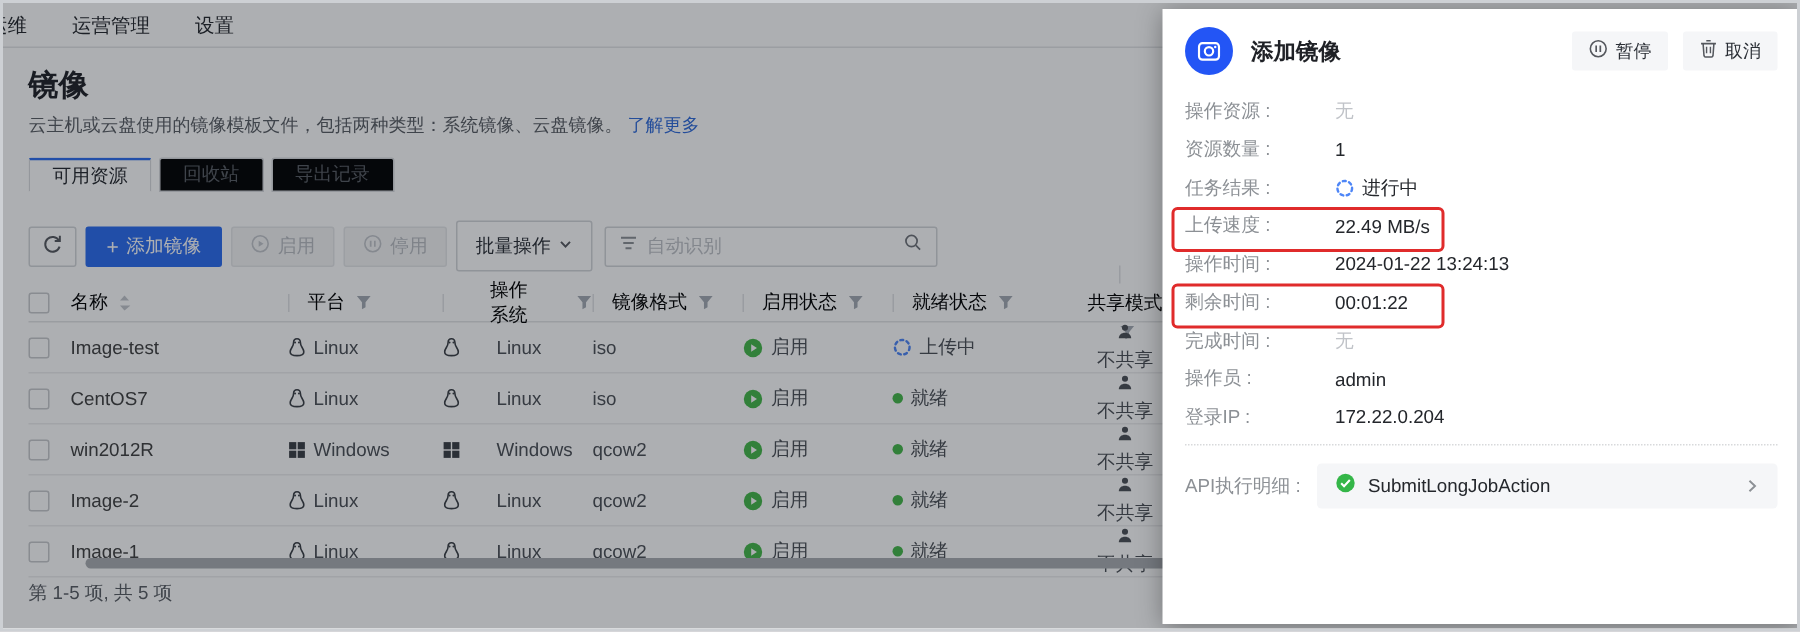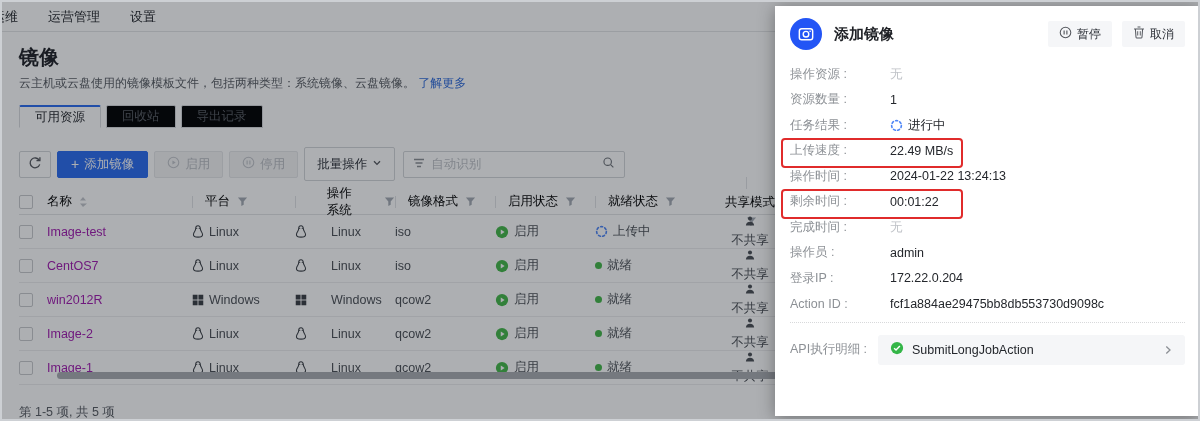--- a/index.html
+++ b/index.html
@@ -34,25 +34,25 @@
 
   .table{ margin:8px 17px 0; font-size:12.5px; }
   .thead{ display:flex; align-items:center; height:26px; border-bottom:1px solid #e3e4e6; color:#000000; }
   .cell{ display:flex; align-items:center; gap:5px; }
   .c-check{ width:28px; } .c-name{ width:145px; } .c-plat{ width:103px; } .c-os{ width:100px;gap:24px; }
   .c-fmt{ width:100px; } .c-en{ width:100px; } .c-ready{ width:100px; } .c-share{ width:110px;flex-direction:column; }
   .hdiv{ width:1px; height:12px; background:#e1e2e5; margin-right:7px; }
   .hicon{ display:inline-flex; margin-left:2px; cursor:pointer; }
   .checkbox{ width:14px; height:14px; border:1px solid #c8cacd; border-radius:2px; background:#fff; cursor:pointer; }
   .trow{ display:flex; align-items:center; height:34px; border-bottom:1px solid #ededee; color:#4b4f55; }
-  .rowlink{ color:#a21caf; text-decoration:none; cursor:pointer; }
+  .rowlink{ color:#404040; text-decoration:none; cursor:pointer; }
   .picon,.ricon{ display:inline-flex; align-items:center; }
   .gdot{ width:7px; height:7px; border-radius:50%; background:#45b849; display:inline-block; }
   .hscroll{ position:absolute; left:55px; right:10px; top:370px; height:7px; border-radius:4px; background:#aaadb2; cursor:grab; }
-  .page-footer{ position:absolute; left:17px; top:402px; font-size:12.5px; color:#595d63; }
+  .page-footer{ position:absolute; left:17px; top:385px; font-size:12.5px; color:#595d63; }
 
   .overlay{ position:absolute; inset:0; background:rgba(14,20,28,.34); z-index:5; }
 
   
   .panel{ position:absolute; z-index:10; left:773px; top:4px; width:424px; height:410px; background:#fff; box-shadow:0 2px 16px rgba(0,0,0,.35); }
   .panel-head{ display:flex; align-items:center; padding:12px 14px 0 15px; }
   .plogo{ width:32px; height:32px; border-radius:50%; background:#2355f5; display:flex; align-items:center; justify-content:center; margin-right:12px; flex:none; }
   .ptitle{ font-size:15px; font-weight:600; color:#1f2126; flex:1; }
   .pbtn{ height:26px; padding:0 11px; margin-left:10px; background:#f5f6f8; border:none; border-radius:2px; font-size:12px; color:#2b2f36; display:inline-flex; align-items:center; gap:5px; cursor:pointer; font-family:inherit; }
 
@@ -551,25 +551,20 @@
         <div class="drow">
     <span class="dlabel">操作员 :</span>
 
     <span class="dvalue">admin</span>
   </div>
         <div class="drow">
     <span class="dlabel">登录IP :</span>
 
     <span class="dvalue">172.22.0.204</span>
   </div>
-        <div class="drow">
-    <span class="dlabel">Action ID :</span>
-
-    <span class="dvalue">fcf1a884ae29475bb8db553730d9098c</span>
-  </div>
       </div>
 
     <div class="pdivider"></div>
 
     <div class="api-row">
       <span class="api-label">API执行明细 :</span>
       <div class="api-bar">
         <span><svg width="14" height="14" viewBox="0 0 16 16">
               <circle cx="8" cy="8" r="7" fill="#34b648"></circle>
               <path d="M4.7 8.2l2.2 2.2 4.4-4.7" fill="none" stroke="#fff" stroke-width="1.6"></path>

